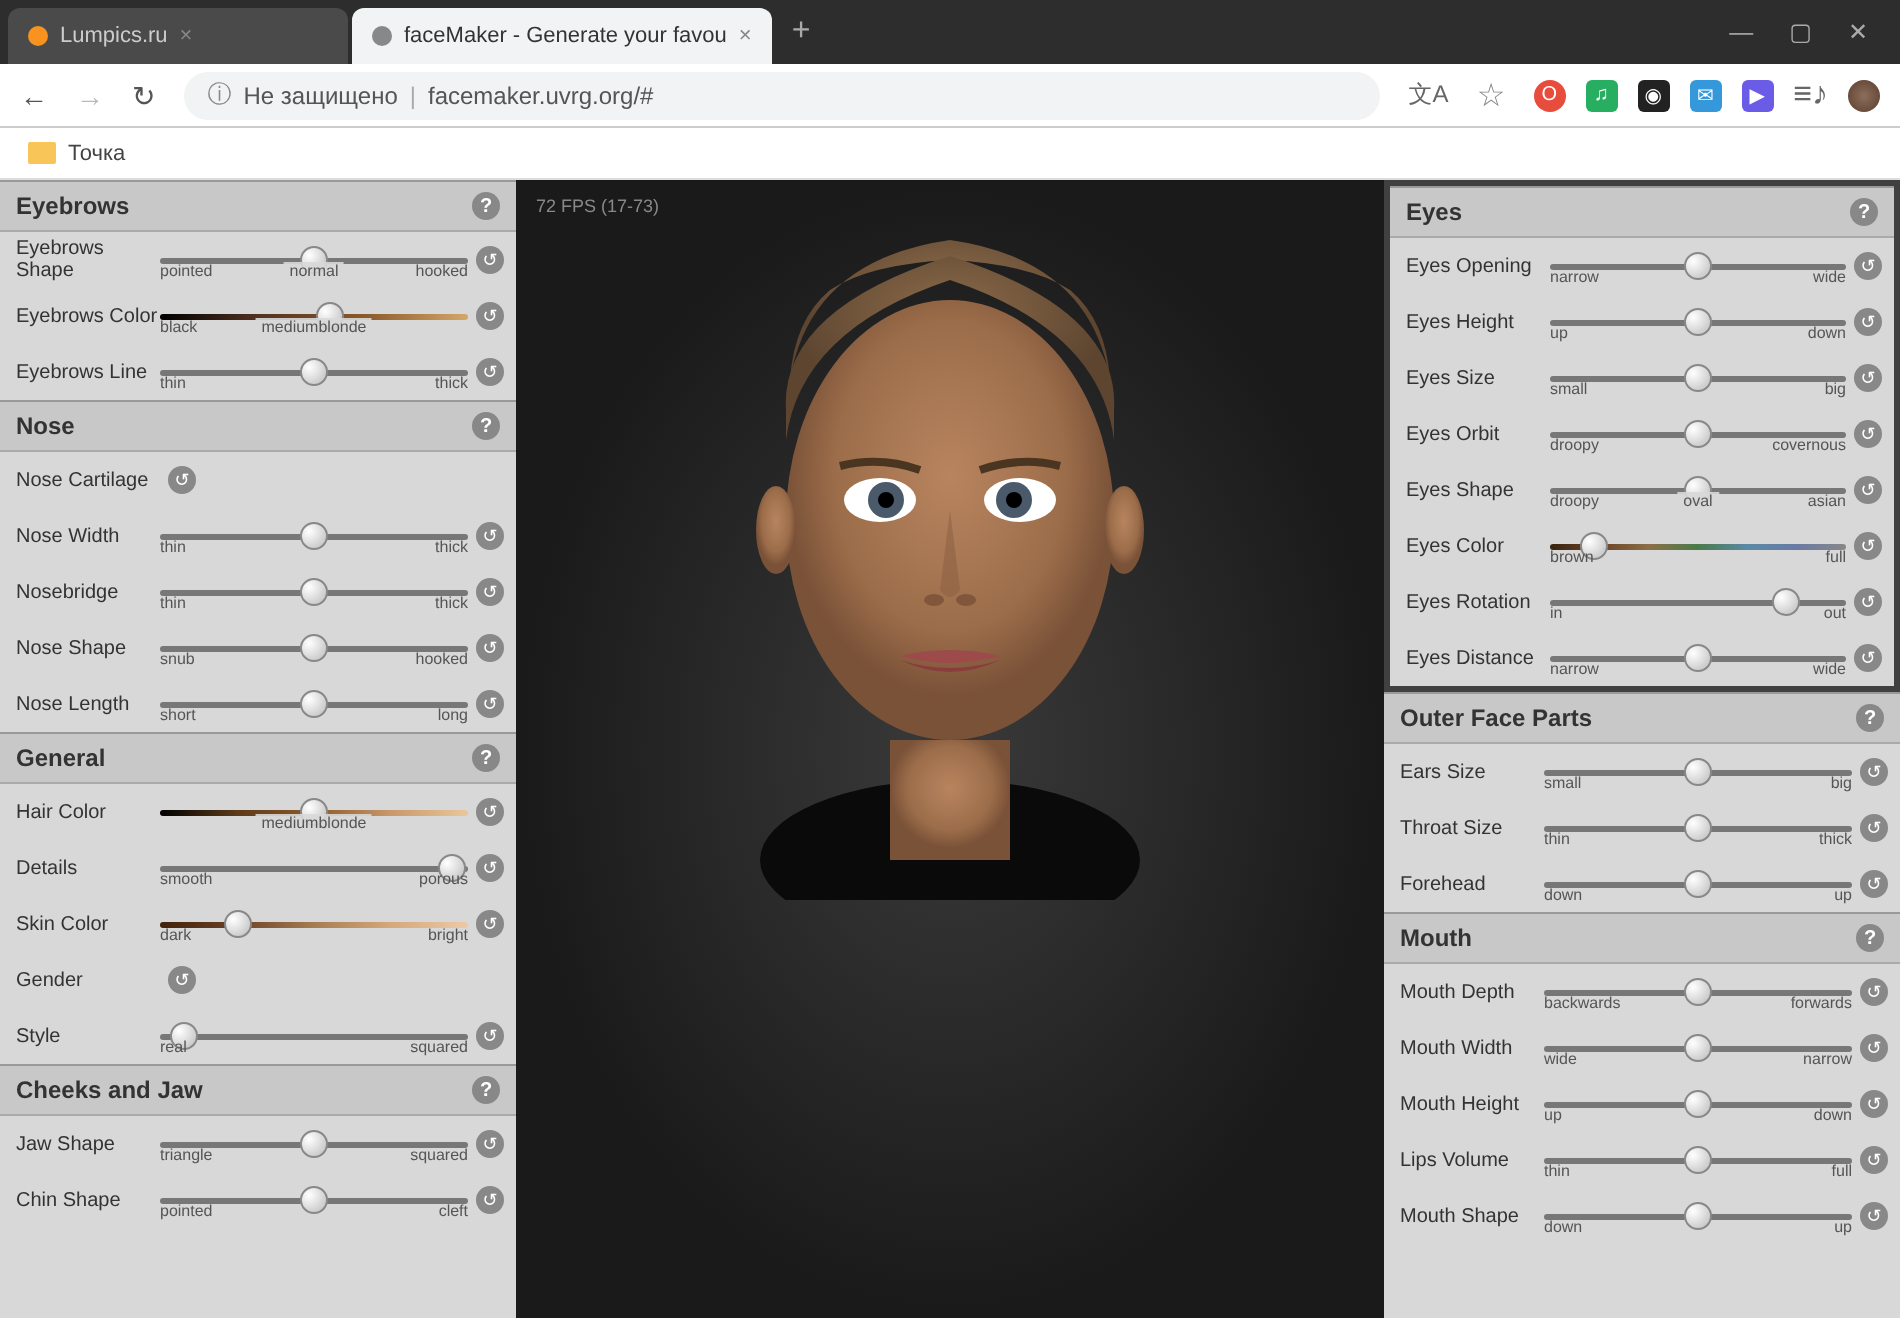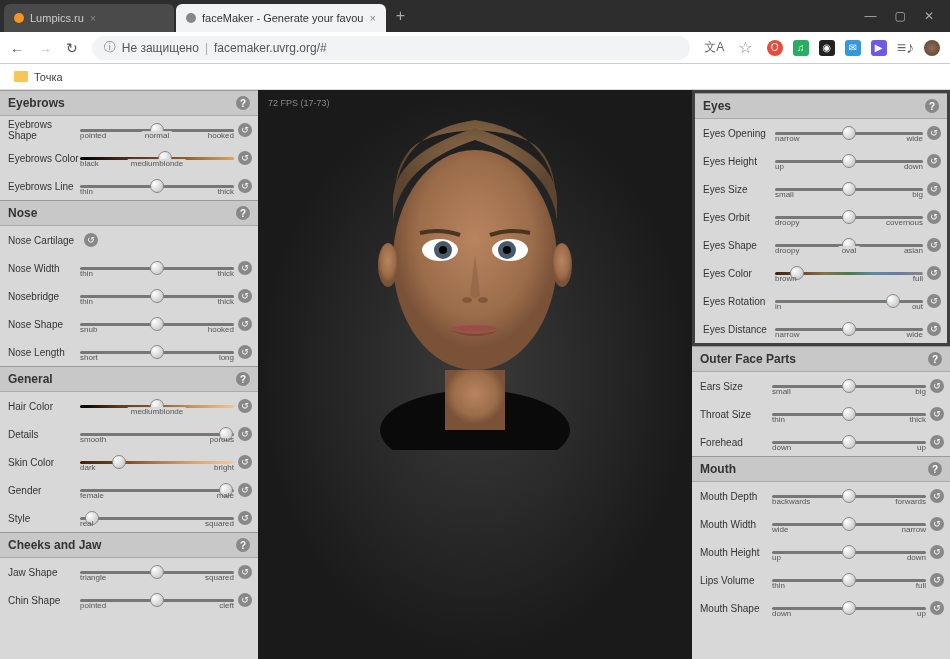--- a/index.html
+++ b/index.html
@@ -223,27 +223,20 @@
           <div class="slider-track color-skin"></div>
           <div class="slider-thumb" style="left:25%"></div>
           <span class="slider-minmax slider-min">dark</span>
           <span class="slider-minmax slider-max">bright</span>
 
         </div>
         <div class="reset">↺</div>
           </div>
           <div class="slider-row">
         <div class="slider-label">Gender</div>
-        <div class="slider-box">
-          <div class="slider-track "></div>
-          <div class="slider-thumb" style="left:95%"></div>
-          <span class="slider-minmax slider-min">female</span>
-          <span class="slider-minmax slider-max">male</span>
-
-        </div>
         <div class="reset">↺</div>
           </div>
           <div class="slider-row">
         <div class="slider-label">Style</div>
         <div class="slider-box">
           <div class="slider-track "></div>
           <div class="slider-thumb" style="left:8%"></div>
           <span class="slider-minmax slider-min">real</span>
           <span class="slider-minmax slider-max">squared</span>
 

